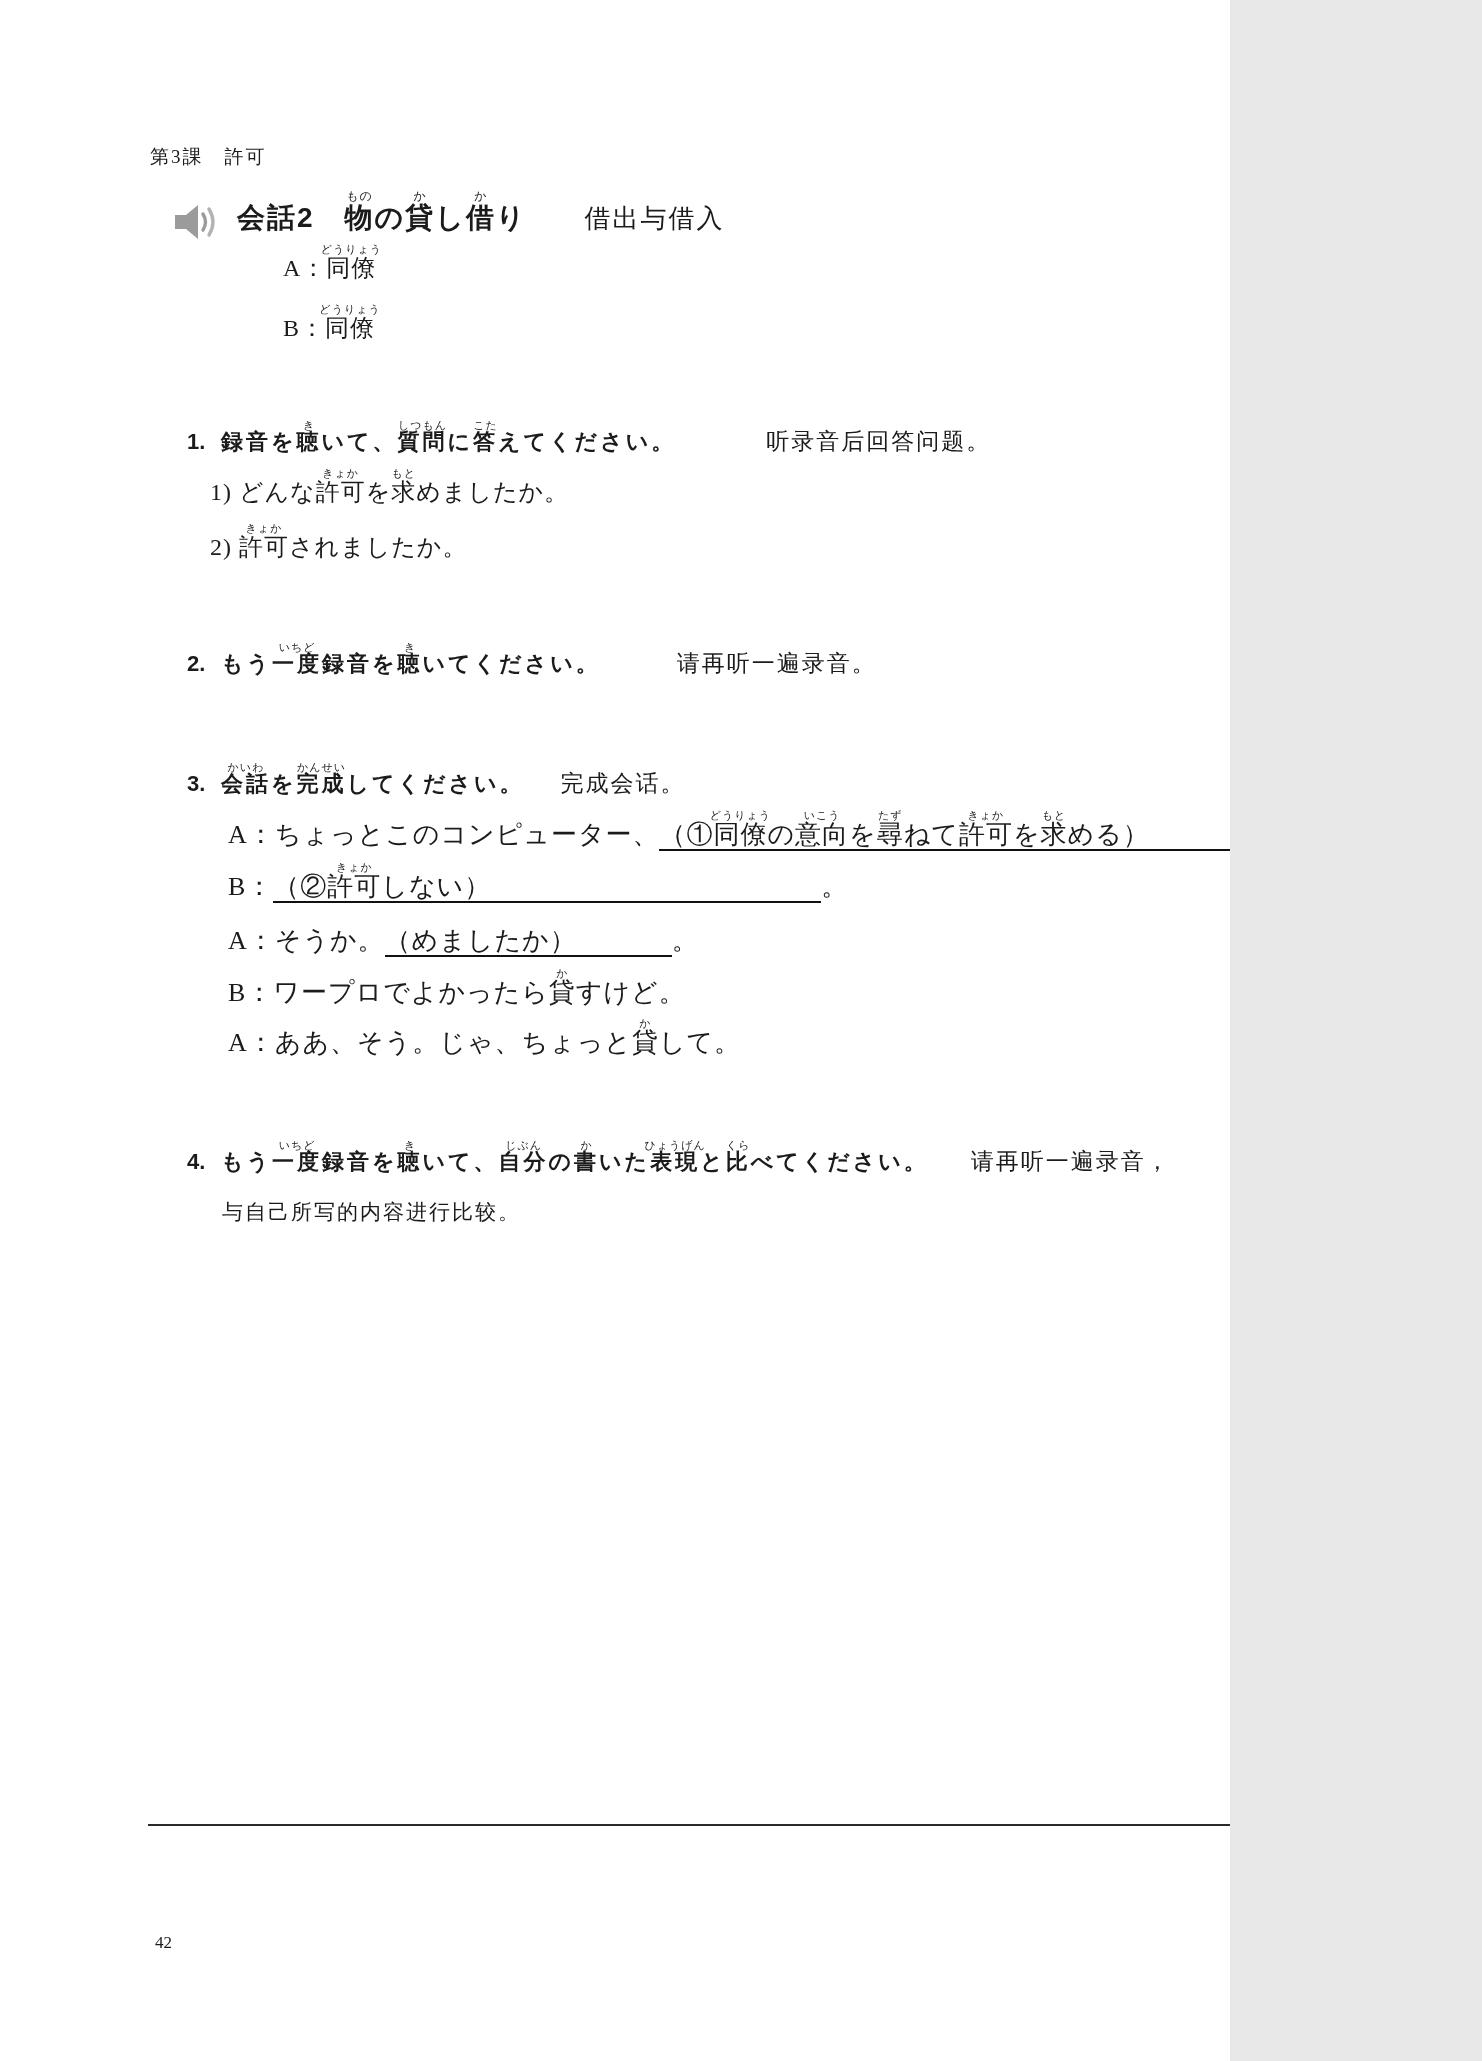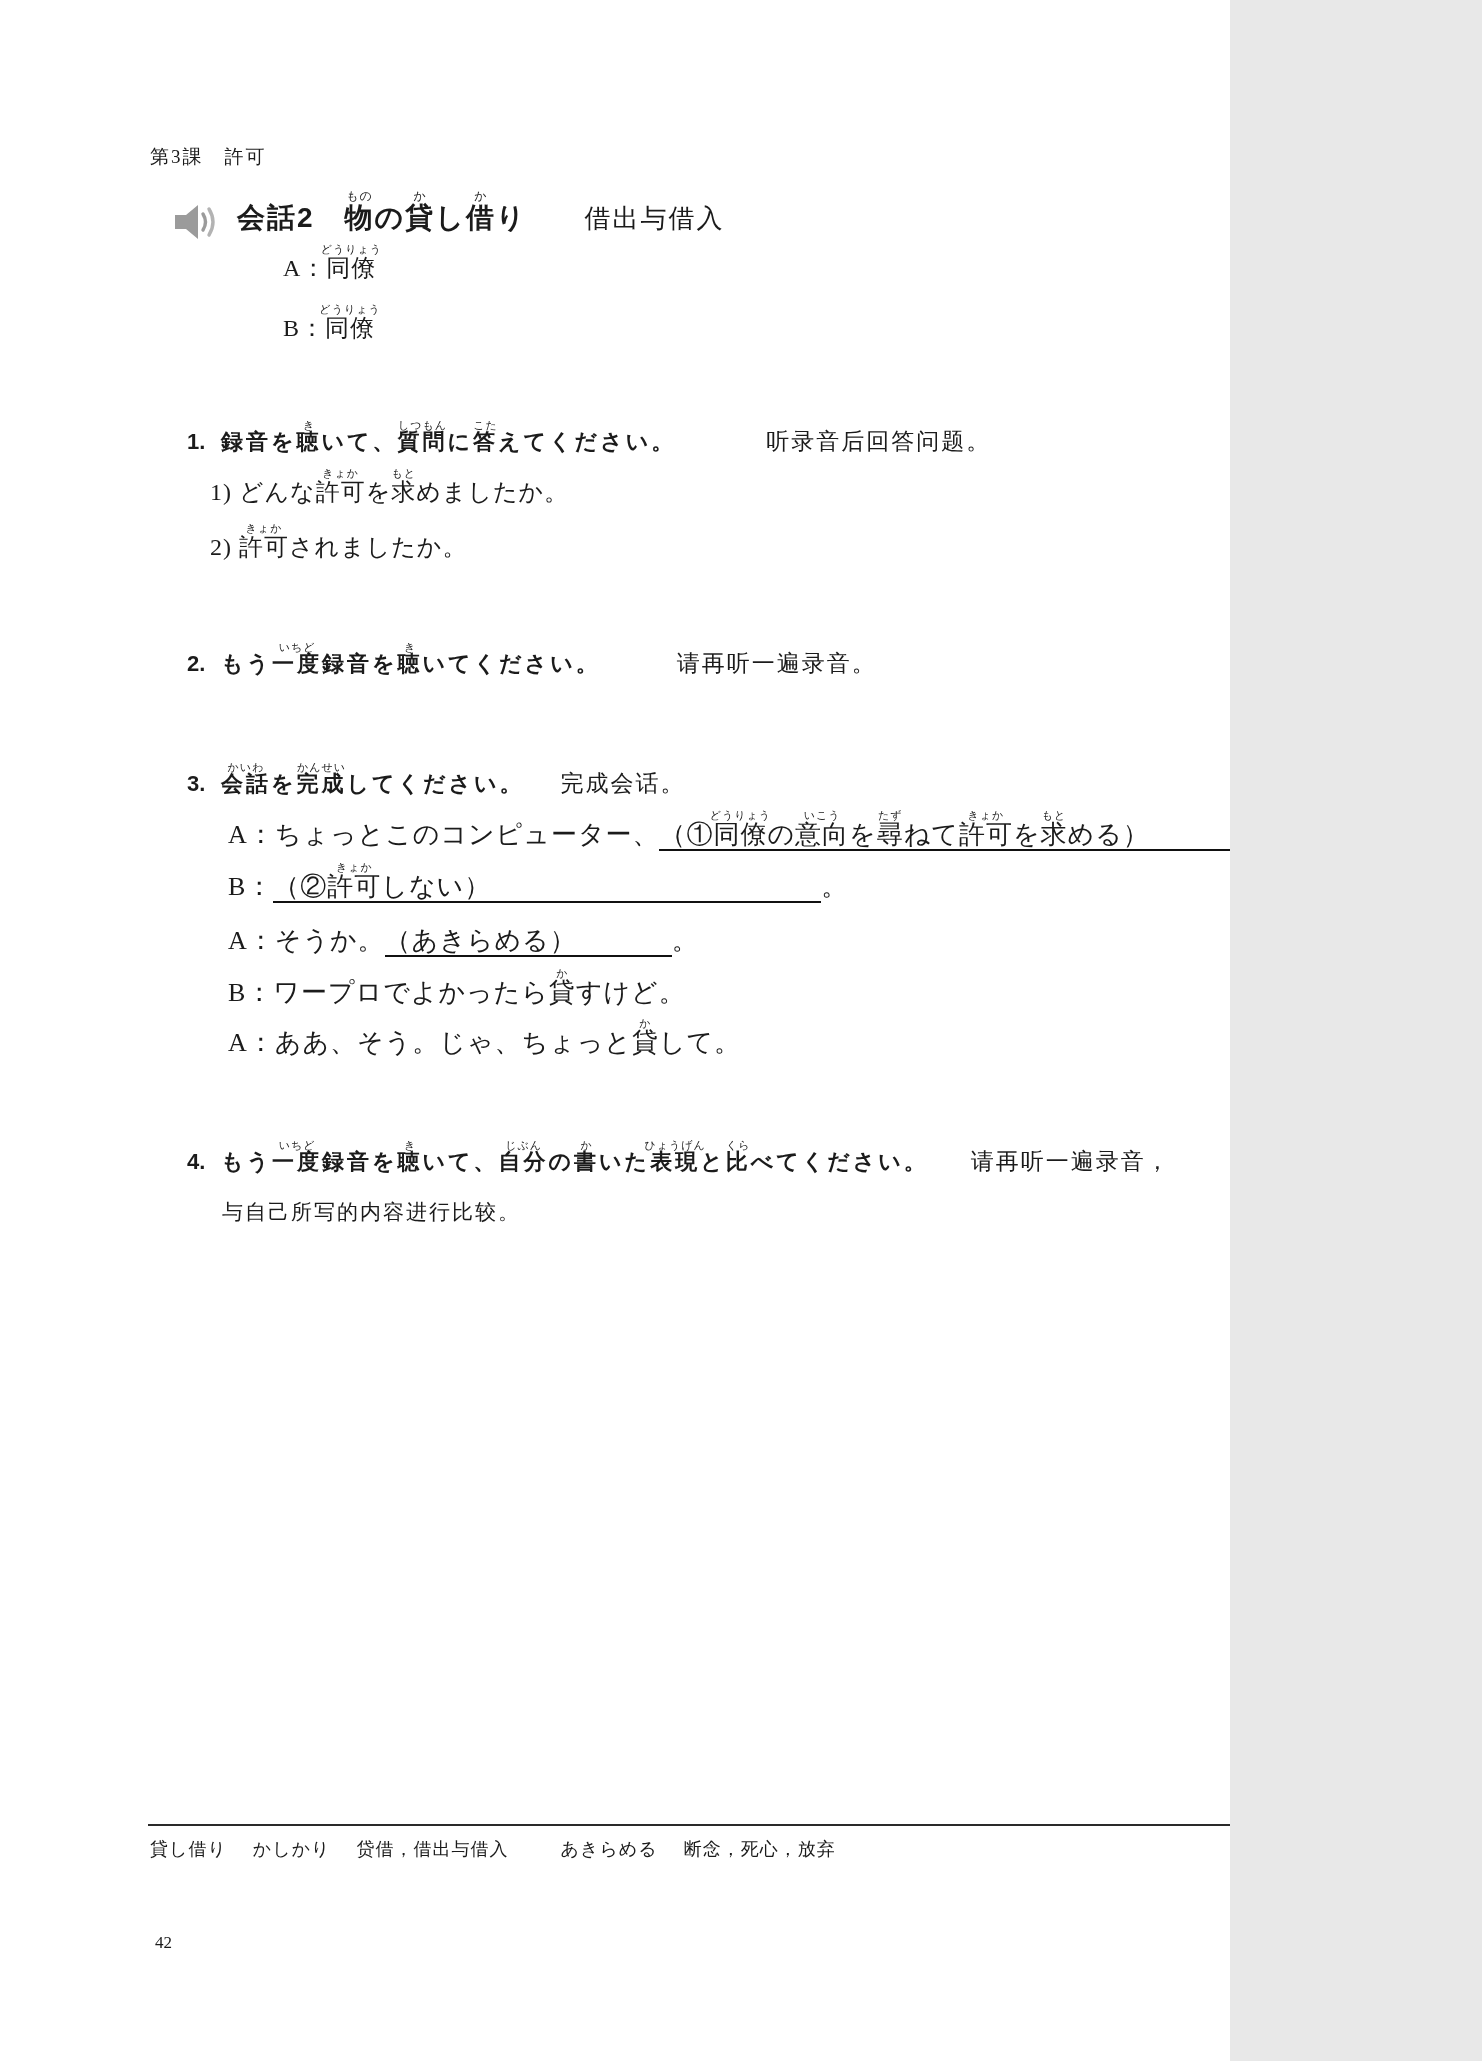--- a/index.html
+++ b/index.html
@@ -89,36 +89,33 @@
 
   <div class="line serif-l" style="left:228px;top:822px;">
     <span>A：</span><span>ちょっとこのコンピューター、</span><span class="ul"><span>（①<ruby>同僚<rt>どうりょう</rt></ruby>の<ruby>意向<rt>いこう</rt></ruby>を<ruby>尋<rt>たず</rt></ruby>ねて<ruby>許可<rt>きょか</rt></ruby>を<ruby>求<rt>もと</rt></ruby>める）</span><span class="gap" style="width:90px;"></span></span><span>。</span>
   </div>
 
   <div class="line serif-l" style="left:228px;top:874px;">
     <span>B：</span><span class="ul"><span>（②<ruby>許可<rt>きょか</rt></ruby>しない）</span><span class="gap" style="width:330px;"></span></span><span>。</span>
   </div>
 
   <div class="line serif-l" style="left:228px;top:928px;">
-    <span>A：</span><span>そうか。</span><span class="ul"><span>（あきらめる）</span><span class="gap" style="width:95px;"></span></span><span>。</span>
+    <span>A：</span><span>そうか。</span><span class="ul"><span>（めましたか）</span><span class="gap" style="width:95px;"></span></span><span>。</span>
   </div>
 
   <div class="line serif-l" style="left:228px;top:980px;">
     <span>B：</span><span>ワープロでよかったら<ruby>貸<rt>か</rt></ruby>すけど。</span>
   </div>
 
   <div class="line serif-l" style="left:228px;top:1030px;">
     <span>A：</span><span>ああ、そう。じゃ、ちょっと<ruby>貸<rt>か</rt></ruby>して。</span>
   </div>
 
   <div class="line exh" style="left:187px;top:1150px;">
     <span class="exnum">4.</span><span>もう<ruby>一度<rt>いちど</rt></ruby>録音を<ruby>聴<rt>き</rt></ruby>いて、<ruby>自分<rt>じぶん</rt></ruby>の<ruby>書<rt>か</rt></ruby>いた<ruby>表現<rt>ひょうげん</rt></ruby>と<ruby>比<rt>くら</rt></ruby>べてください。</span><span class="excn" style="margin-left:42px;">请再听一遍录音，</span>
   </div>
   <div class="line excn" style="left:222px;top:1202px;font-size:21px;letter-spacing:2px;">与自己所写的内容进行比较。</div>
 
   <div class="footer-rule" style="left:148px;top:1824px;width:1122px;"></div>
-  <div class="line vocab" style="left:150px;top:1840px;">
-    <span class="vterm">貸し借り</span><span class="vread">かしかり</span><span class="vmean-gap">贷借，借出与借入</span><span class="vterm">あきらめる</span><span>断念，死心，放弃</span>
-  </div>
 
   <div class="line pagenum" style="left:155px;top:1934px;">42</div>
 
 </div>
 
 </body></html>

